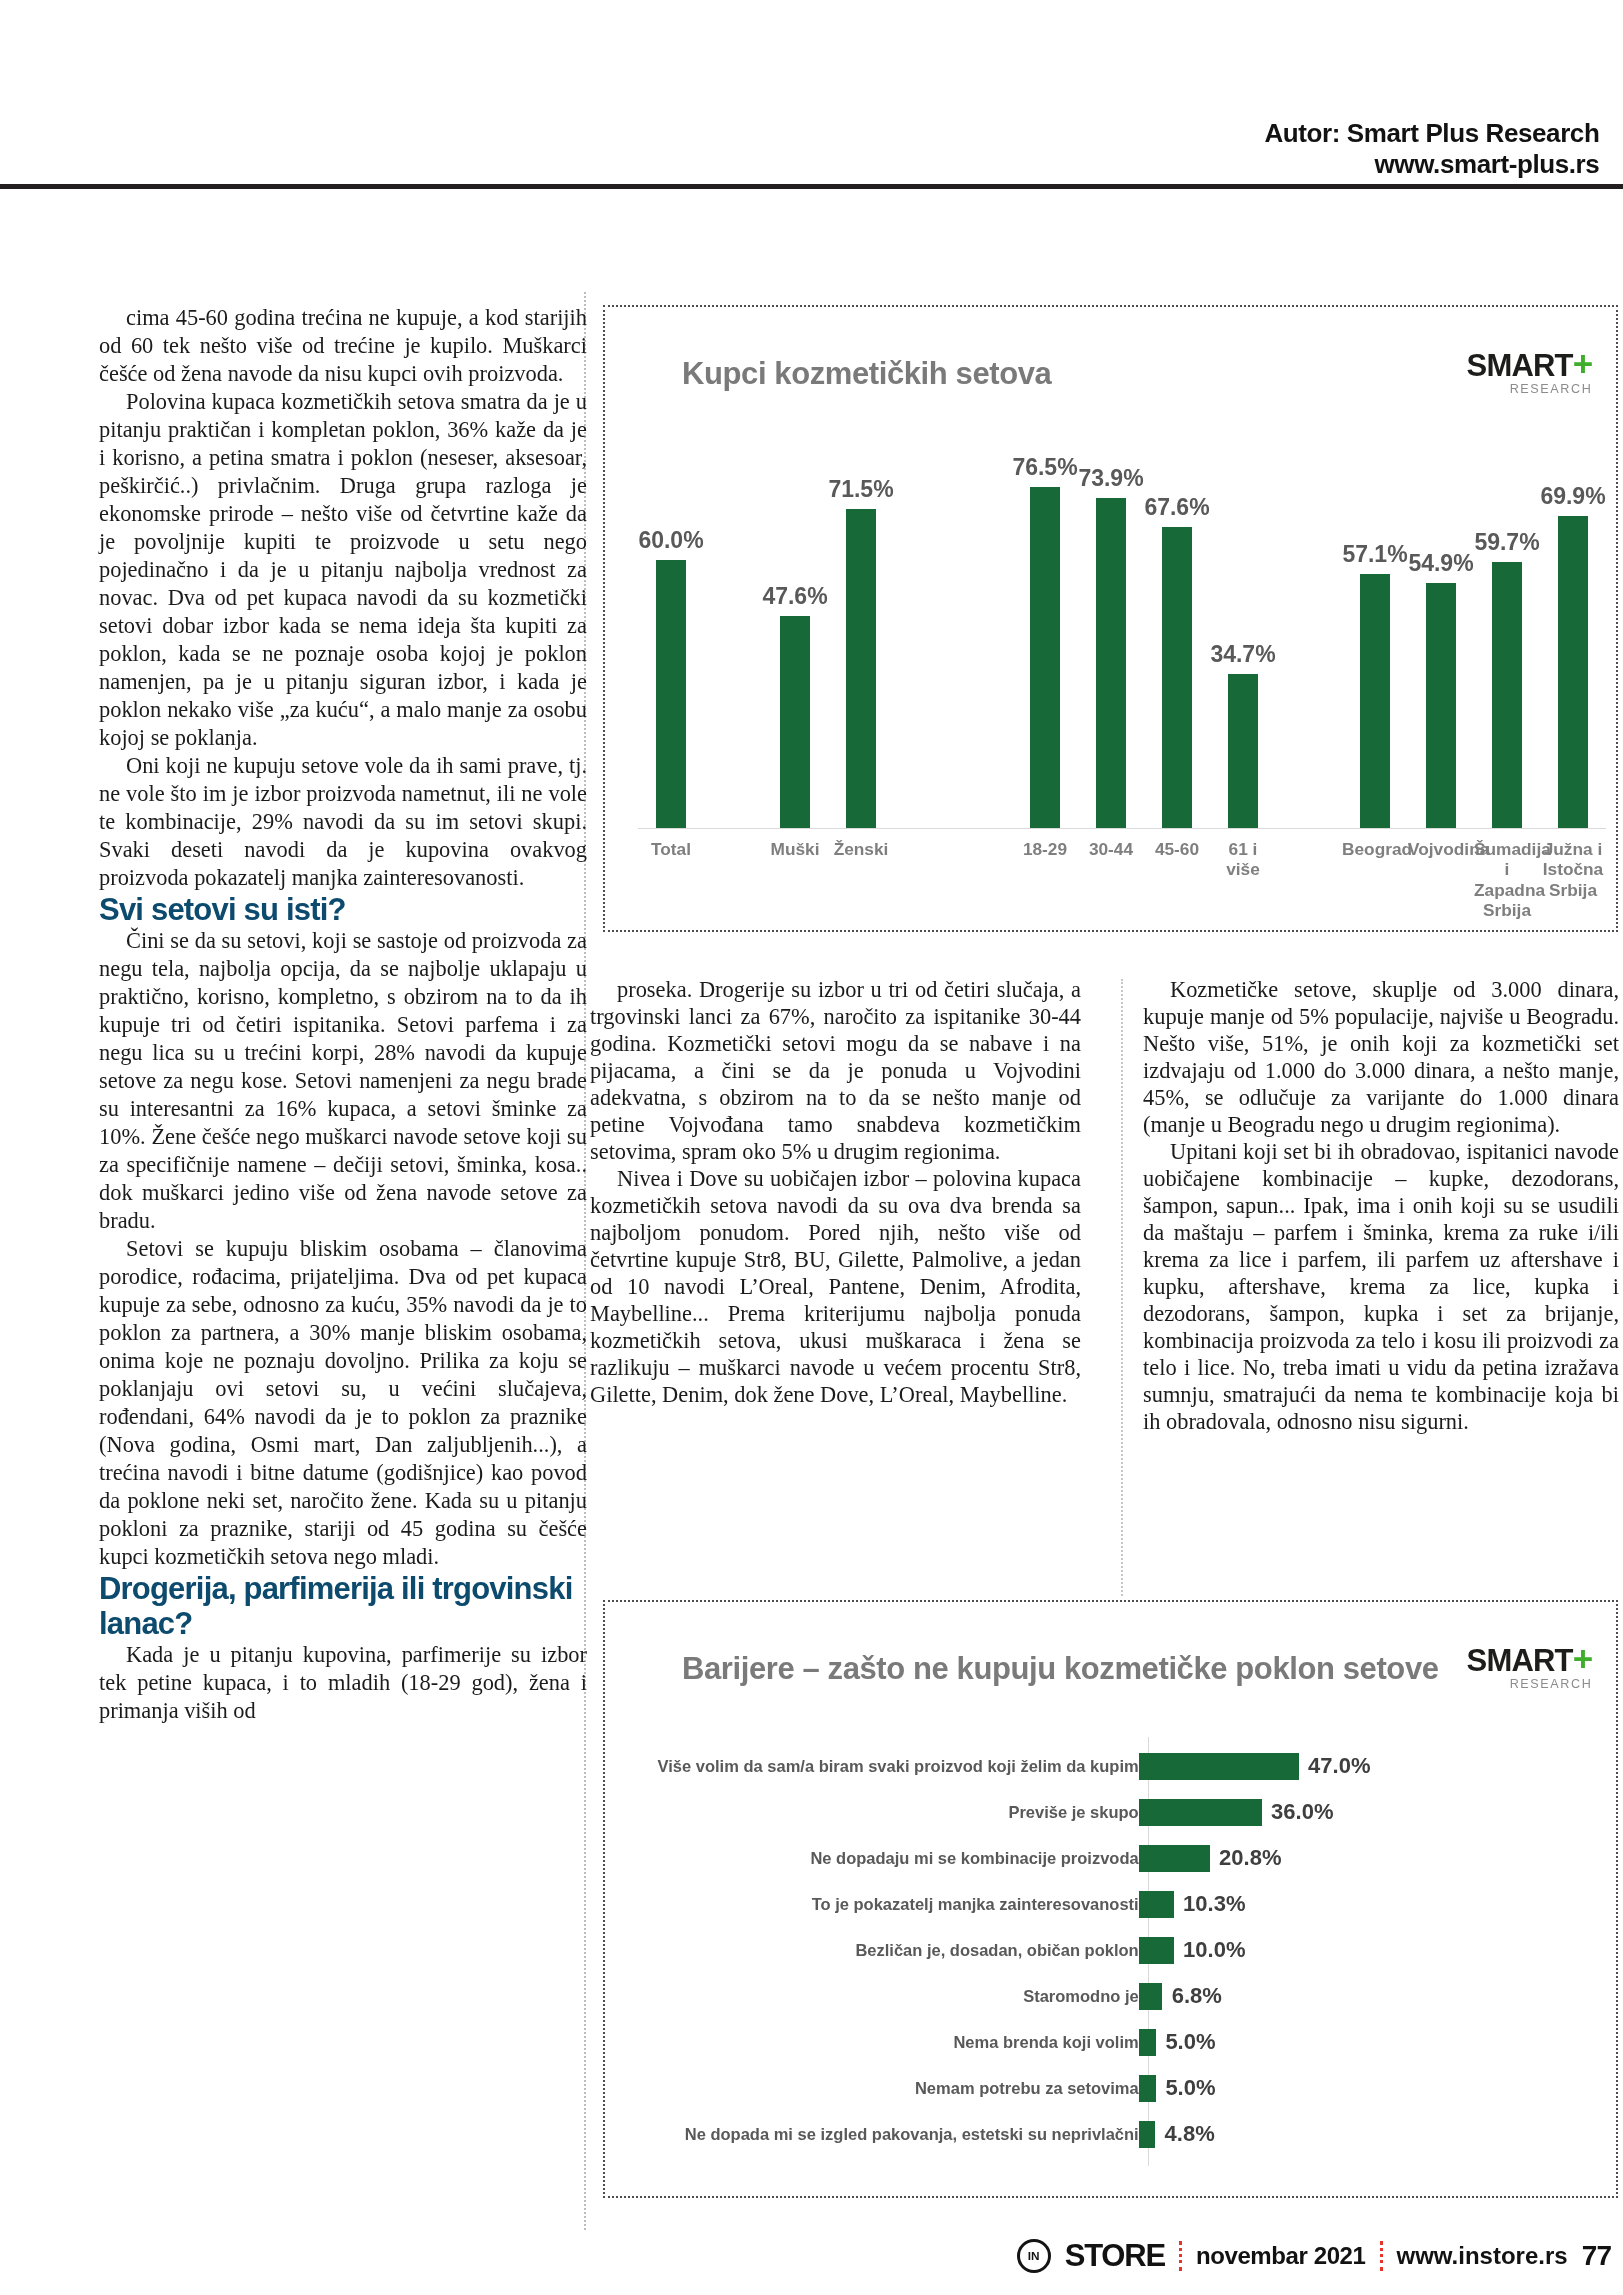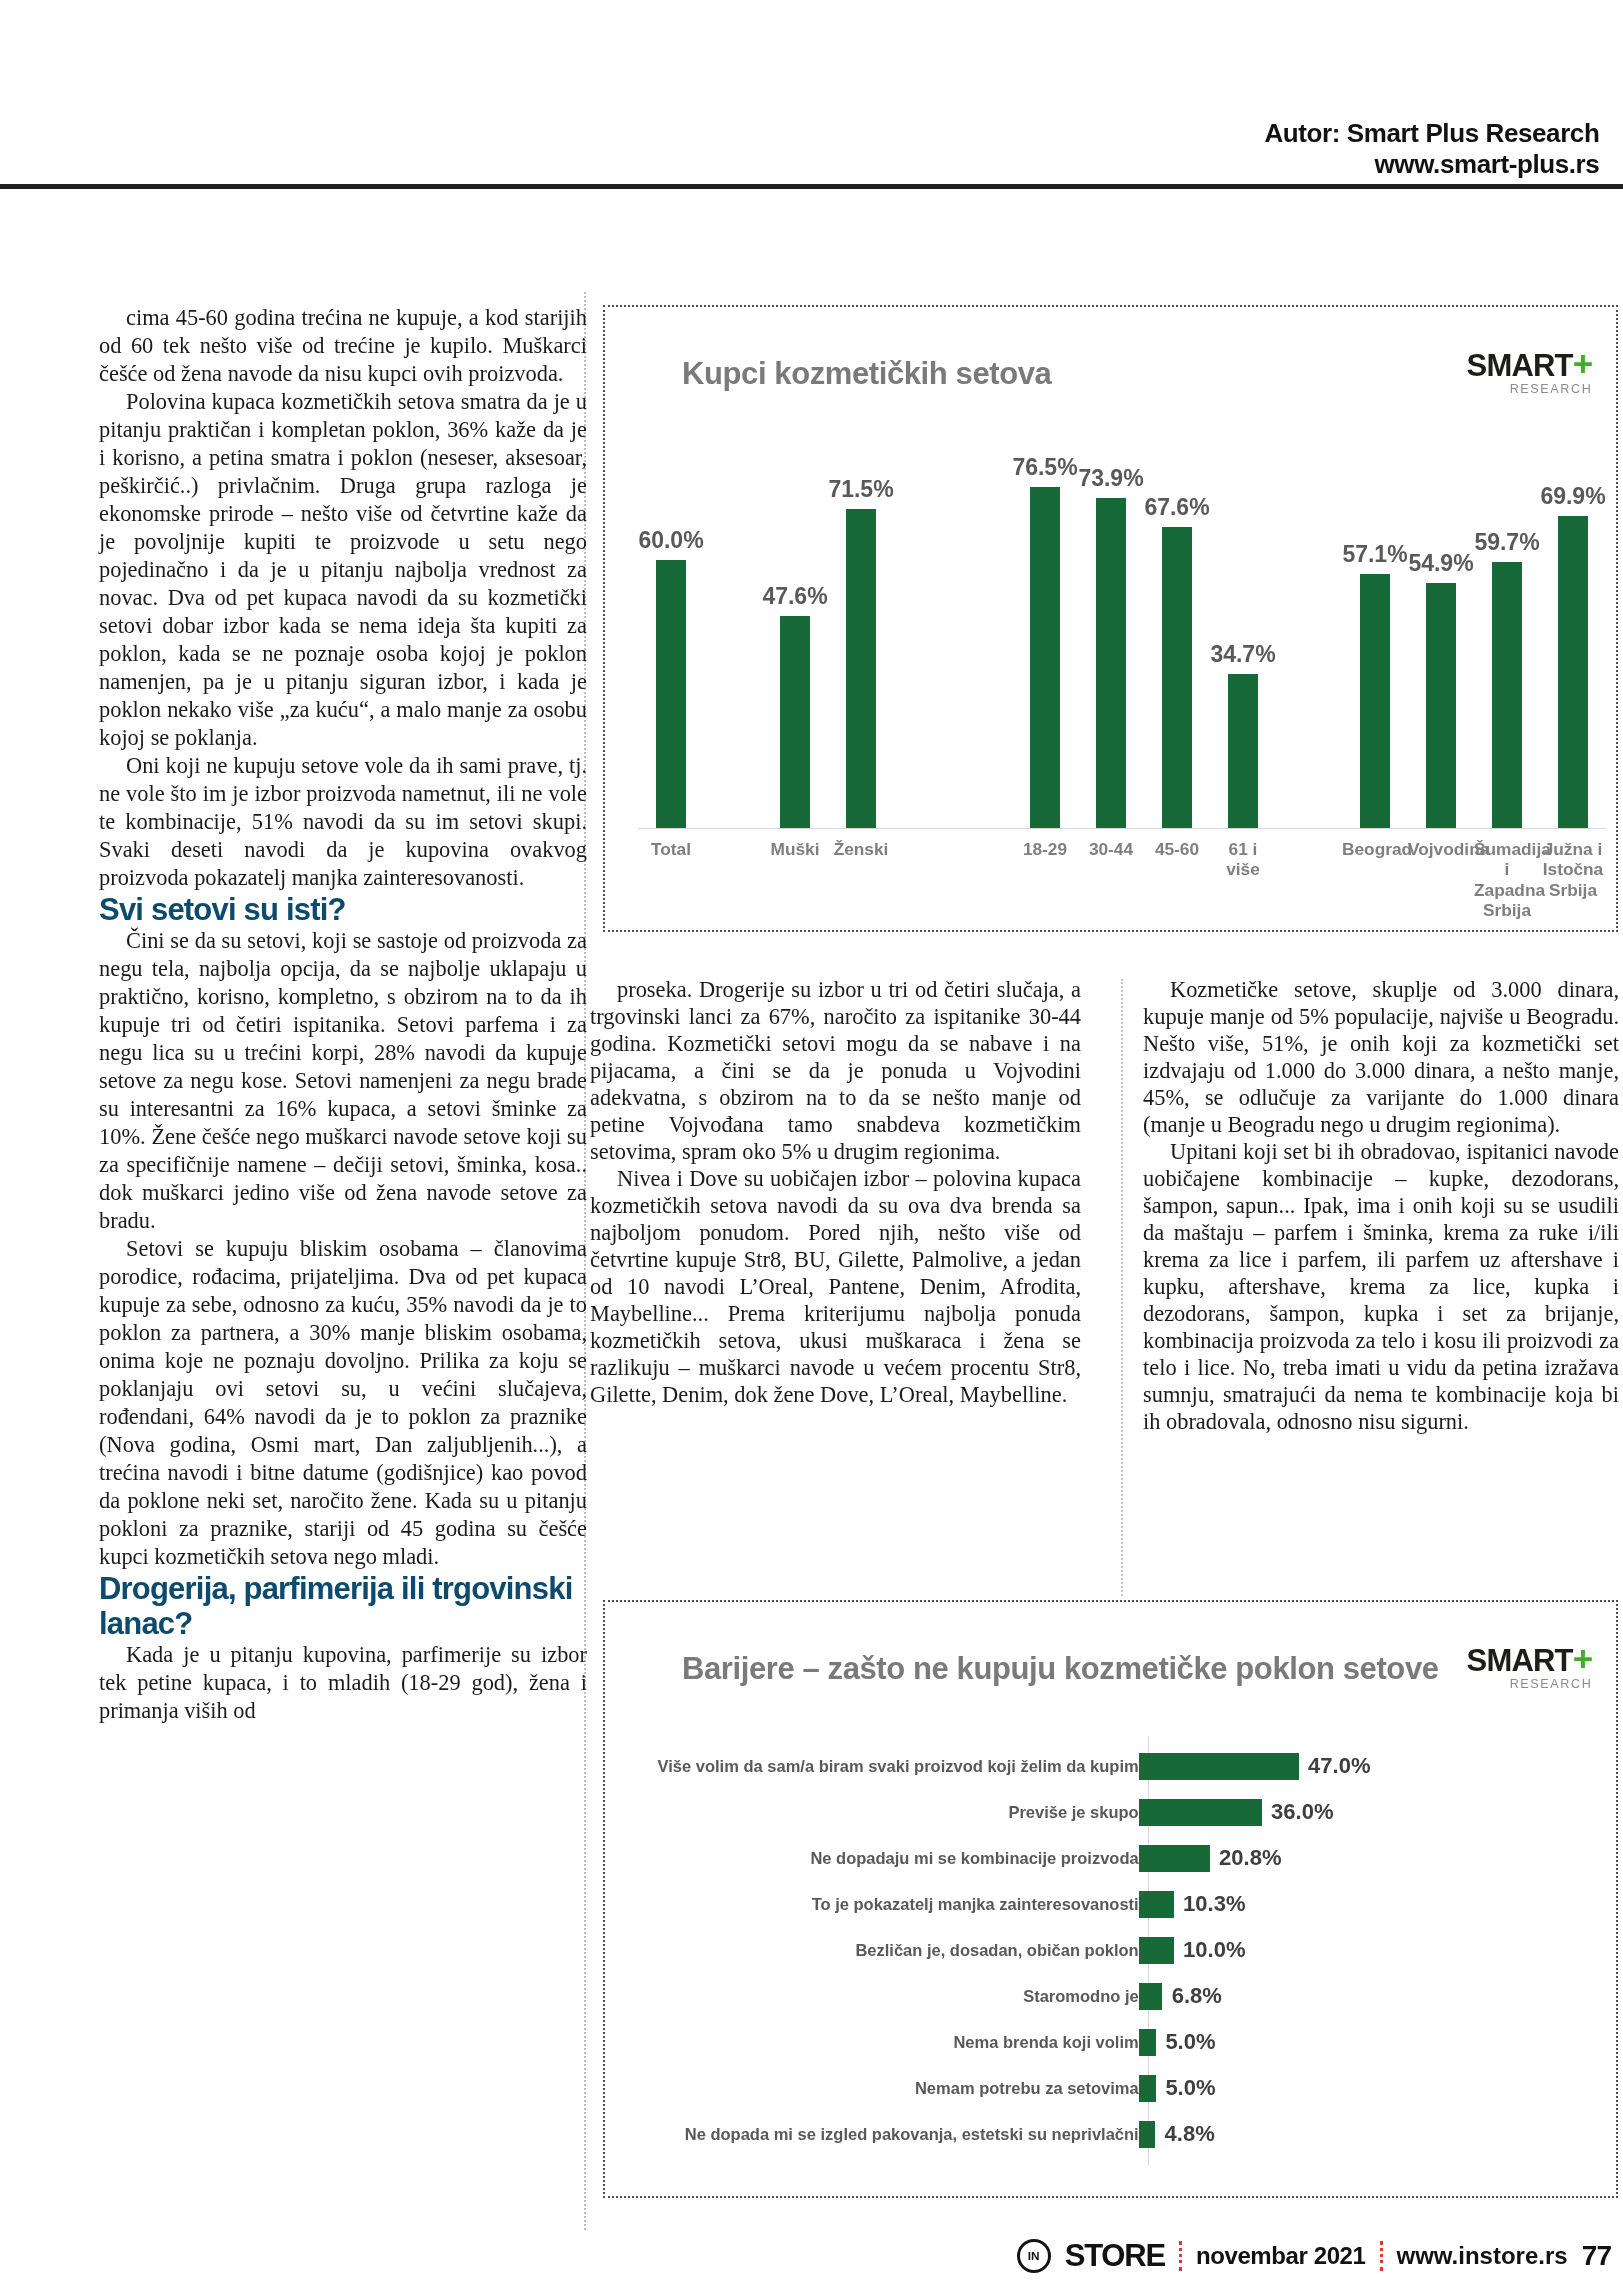--- a/index.html
+++ b/index.html
@@ -82,21 +82,21 @@
   <div>www.smart-plus.rs</div>
 </div>
 <div class="rule"></div>
 
 <div class="vdiv1"></div>
 <div class="vdiv2"></div>
 
 <div class="col col-left">
   <p class="para para-first">cima 45-60 godina trećina ne kupuje, a kod starijih od 60 tek nešto više od trećine je kupilo. Muškarci češće od žena navode da nisu kupci ovih proizvoda.</p>
   <p class="para">Polovina kupaca kozmetičkih setova smatra da je u pitanju praktičan i kompletan poklon, 36% kaže da je i korisno, a petina smatra i poklon (neseser, aksesoar, peškirčić..) privlačnim. Druga grupa razloga je ekonomske prirode – nešto više od četvrtine kaže da je povoljnije kupiti te proizvode u setu nego pojedinačno i da je u pitanju najbolja vrednost za novac. Dva od pet kupaca navodi da su kozmetički setovi dobar izbor kada se nema ideja šta kupiti za poklon, kada se ne poznaje osoba kojoj je poklon namenjen, pa je u pitanju siguran izbor, i kada je poklon nekako više „za kuću“, a malo manje za osobu kojoj se poklanja.</p>
-  <p class="para">Oni koji ne kupuju setove vole da ih sami prave, tj. ne vole što im je izbor proizvoda nametnut, ili ne vole te kombinacije, 51% navodi da su im setovi skupi. Svaki deseti navodi da je kupovina ovakvog proizvoda pokazatelj manjka zainteresovanosti.</p>
+  <p class="para">Oni koji ne kupuju setove vole da ih sami prave, tj. ne vole što im je izbor proizvoda nametnut, ili ne vole te kombinacije, 29% navodi da su im setovi skupi. Svaki deseti navodi da je kupovina ovakvog proizvoda pokazatelj manjka zainteresovanosti.</p>
   <p class="heading">Svi setovi su isti?</p>
   <p class="para">Čini se da su setovi, koji se sastoje od proizvoda za negu tela, najbolja opcija, da se najbolje uklapaju u praktično, korisno, kompletno, s obzirom na to da ih kupuje tri od četiri ispitanika. Setovi parfema i za negu lica su u trećini korpi, 28% navodi da kupuje setove za negu kose. Setovi namenjeni za negu brade su interesantni za 16% kupaca, a setovi šminke za 10%. Žene češće nego muškarci navode setove koji su za specifičnije namene – dečiji setovi, šminka, kosa.. dok muškarci jedino više od žena navode setove za bradu.</p>
   <p class="para">Setovi se kupuju bliskim osobama – članovima porodice, rođacima, prijateljima. Dva od pet kupaca kupuje za sebe, odnosno za kuću, 35% navodi da je to poklon za partnera, a 30% manje bliskim osobama, onima koje ne poznaju dovoljno. Prilika za koju se poklanjaju ovi setovi su, u većini slučajeva, rođendani, 64% navodi da je to poklon za praznike (Nova godina, Osmi mart, Dan zaljubljenih...), a trećina navodi i bitne datume (godišnjice) kao povod da poklone neki set, naročito žene. Kada su u pitanju pokloni za praznike, stariji od 45 godina su češće kupci kozmetičkih setova nego mladi.</p>
   <p class="heading">Drogerija, parfimerija ili trgovinski lanac?</p>
   <p class="para">Kada je u pitanju kupovina, parfimerije su izbor tek petine kupaca, i to mladih (18-29 god), žena i primanja viših od</p>
 </div>
 
 <div class="col col-mid">
   <p class="para para-first">proseka. Drogerije su izbor u tri od četiri slučaja, a trgovinski lanci za 67%, naročito za ispitanike 30-44 godina. Kozmetički setovi mogu da se nabave i na pijacama, a čini se da je ponuda u Vojvodini adekvatna, s obzirom na to da se nešto manje od petine Vojvođana tamo snabdeva kozmetičkim setovima, spram oko 5% u drugim regionima.</p>
   <p class="para">Nivea i Dove su uobičajen izbor – polovina kupaca kozmetičkih setova navodi da su ova dva brenda sa najboljom ponudom. Pored njih, nešto više od četvrtine kupuje Str8, BU, Gilette, Palmolive, a jedan od 10 navodi L’Oreal, Pantene, Denim, Afrodita, Maybelline... Prema kriterijumu najbolja ponuda kozmetičkih setova, ukusi muškaraca i žena se razlikuju – muškarci navode u većem procentu Str8, Gilette, Denim, dok žene Dove, L’Oreal, Maybelline.</p>

